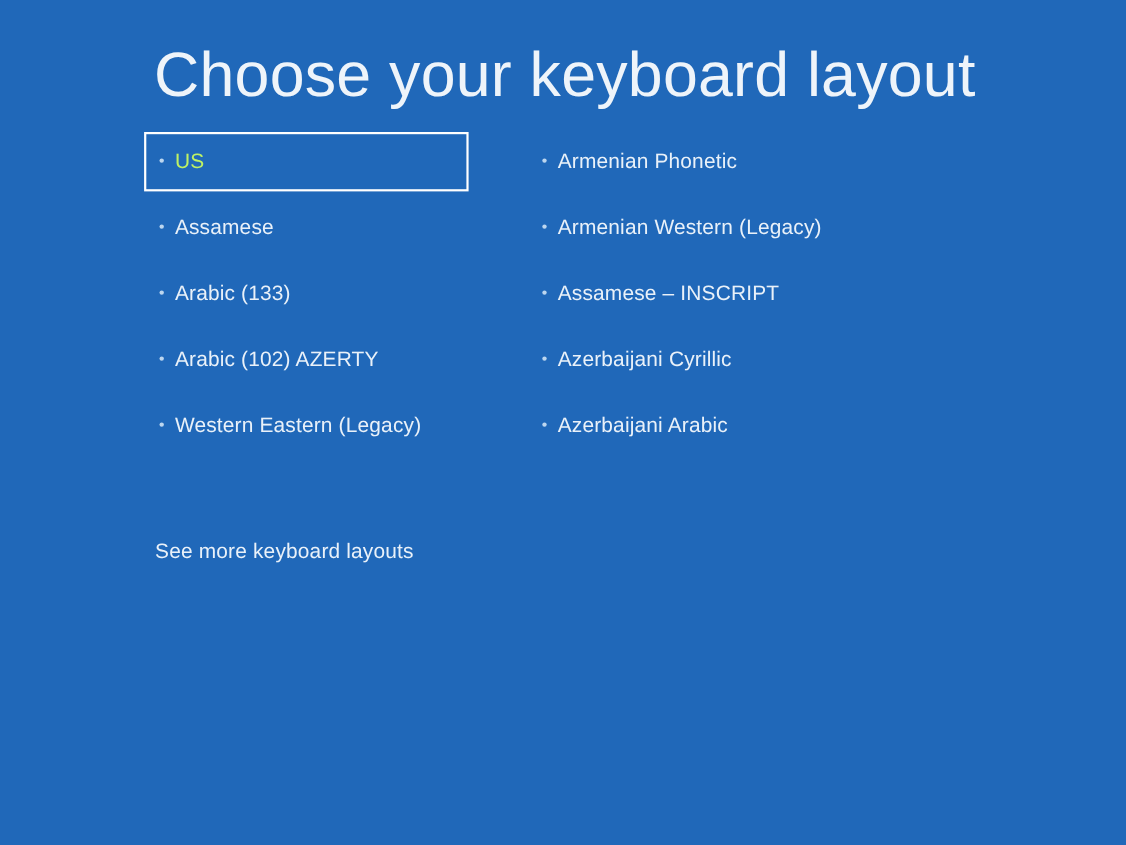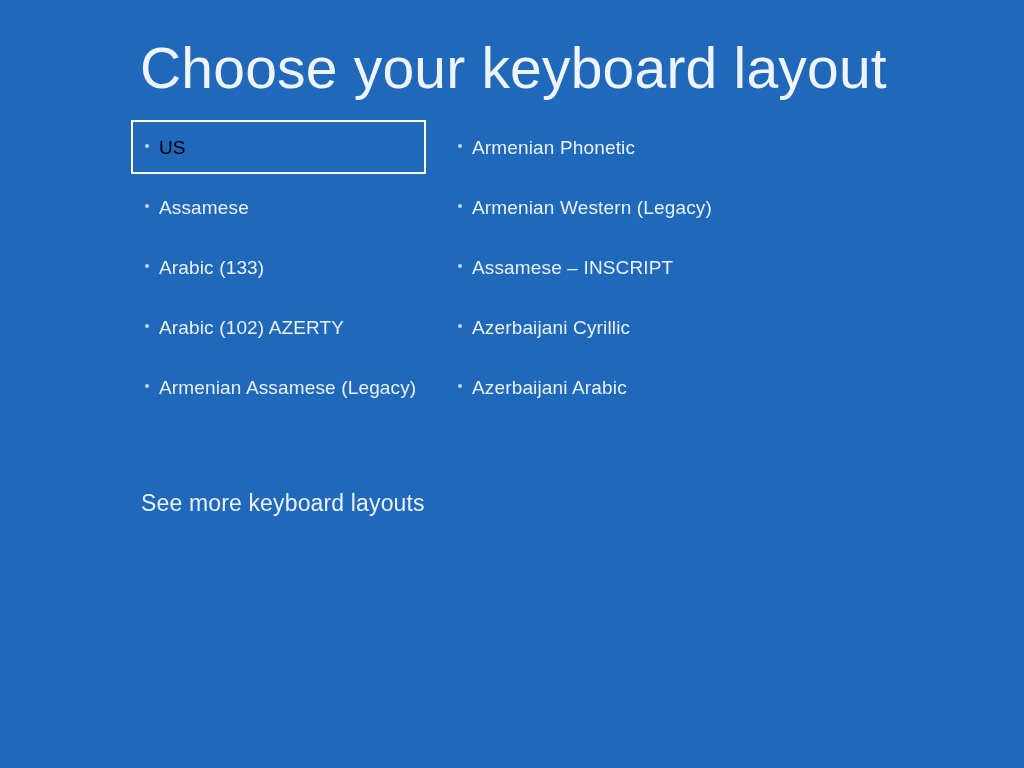--- a/index.html
+++ b/index.html
@@ -33,21 +33,21 @@
     line-height: 1.15;
     white-space: nowrap;
   }
 
   
   .layout-column {
     position: absolute;
     top: 120px;
   }
   #column-left  { left: 131px; width: 320px; }
-  #column-right { left: 452px; width: 380px; }
+  #column-right { left: 487px; width: 380px; }
 
   .layout-item {
     position: relative;
     height: 54px;
     margin-bottom: 6px;
     box-sizing: border-box;
     display: flex;
     align-items: center;
     padding-left: 12px;
     border: 2px solid transparent;
@@ -72,29 +72,29 @@
   }
   .layout-label {
     font-size: 19px;
     font-weight: 300;
     color: #e9f1f9;
     letter-spacing: 0.15px;
     white-space: nowrap;
     line-height: 1;
   }
   .layout-item.selected .layout-label {
-    color: #000000;
+    color: #bef264;
   }
 
   
   #see-more-link {
     position: absolute;
     left: 141px;
     top: 492px;
-    font-size: 23px;
+    font-size: 19px;
     font-weight: 300;
     color: #e9f1f9;
     letter-spacing: 0.15px;
     white-space: nowrap;
     cursor: pointer;
     line-height: 1;
   }
 </style>
 </head>
 <body>
@@ -121,21 +121,21 @@
     </div>
 
 
     <div class="layout-item">
       <span class="bullet-icon"></span>
       <span class="layout-label">Arabic (102) AZERTY</span>
     </div>
 
     <div class="layout-item">
       <span class="bullet-icon"></span>
-      <span class="layout-label">Armenian Assamese (Legacy)</span>
+      <span class="layout-label">Western Eastern (Legacy)</span>
     </div>
   </div>
 
   <div id="column-right" class="layout-column">
 
     <div class="layout-item">
       <span class="bullet-icon"></span>
       <span class="layout-label">Armenian Phonetic</span>
     </div>
 

